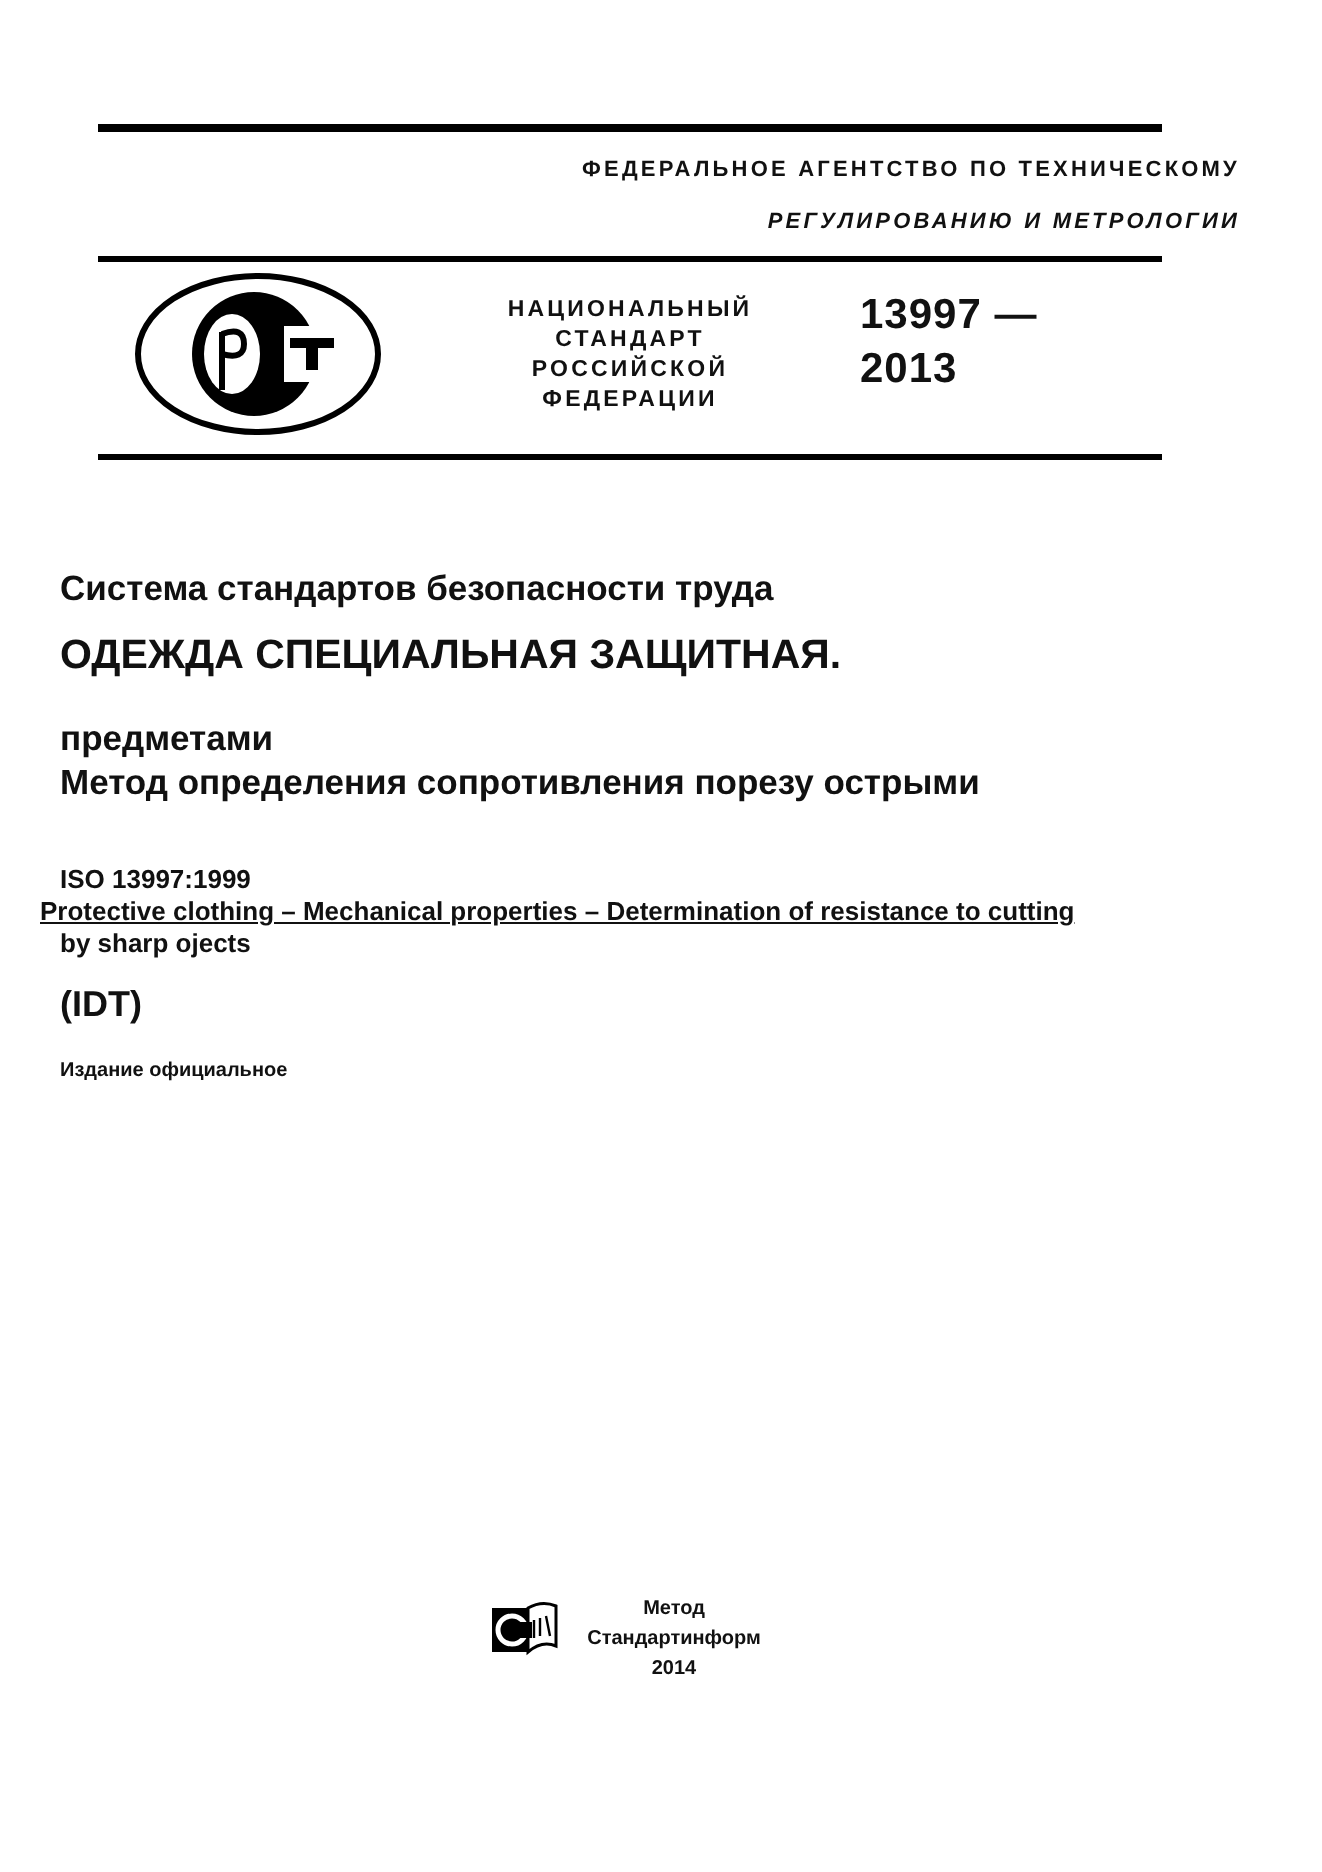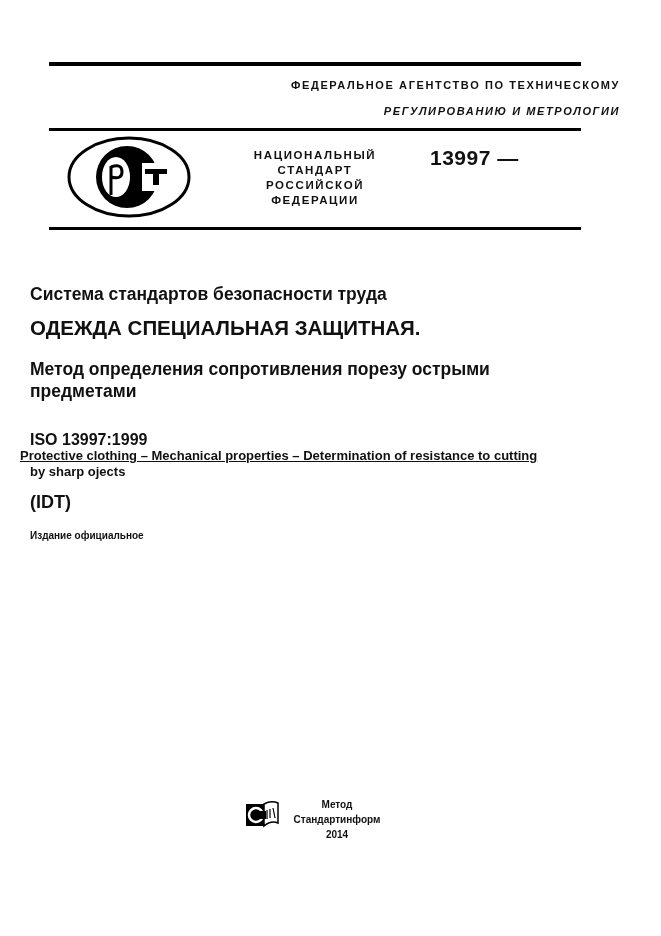--- a/index.html
+++ b/index.html
@@ -18,21 +18,21 @@
     font-weight: bold; font-size: 11.5px; letter-spacing: 1.6px; line-height: 15px;
   }
   .gost {
     position: absolute; left: 430px; top: 144px;
     font-weight: bold; font-size: 21px; line-height: 27px; letter-spacing: 0.5px;
   }
   .center { position: absolute; left: 30px; width: 600px; text-align: left; font-weight: bold; }
   .t1 { top: 284px; font-size: 17.5px; }
   .t2 { top: 316px; font-size: 20.5px; }
   .t3 { top: 358px; font-size: 17.5px; line-height: 22px; }
-  .iso { top: 432px; font-size: 16px; line-height: 16px; }
+  .iso { top: 432px; font-size: 13px; line-height: 16px; }
   .iso-line2 { top: 448px; left: 20px; width: 620px; font-size: 13px; text-decoration: underline; }
   .iso-line3 { top: 464px; font-size: 13px; }
   .iso-line4 { top: 492px; font-size: 18px; }
   .edition { top: 530px; font-size: 10px; }
   .pub-logo { position: absolute; left: 244px; top: 799px; width: 36px; height: 30px; }
   .pub {
     position: absolute; left: 282px; top: 797px; width: 110px; text-align: center;
     font-weight: bold; font-size: 10px; line-height: 15px;
   }
 </style>
@@ -62,27 +62,28 @@
 
 <div class="natstd">
   <div>НАЦИОНАЛЬНЫЙ</div>
   <div>СТАНДАРТ</div>
   <div>РОССИЙСКОЙ</div>
   <div>ФЕДЕРАЦИИ</div>
 </div>
 
 <div class="gost">
   <div>13997 —</div>
+  <div>2013</div>
 </div>
 
 <div class="center t1">Система стандартов безопасности труда</div>
 <div class="center t2">ОДЕЖДА СПЕЦИАЛЬНАЯ ЗАЩИТНАЯ.</div>
 <div class="center t3">
+  <div>предметами</div>
   <div>Метод определения сопротивления порезу острыми</div>
-  <div>предметами</div>
 </div>
 
 <div class="center iso">ISO 13997:1999</div>
 <div class="center iso-line2">Protective clothing – Mechanical properties – Determination of resistance to cutting</div>
 <div class="center iso-line3">by sharp ojects</div>
 <div class="center iso-line4">(IDT)</div>
 
 <div class="center edition">Издание официальное</div>
 
 <div class="pub-logo">

